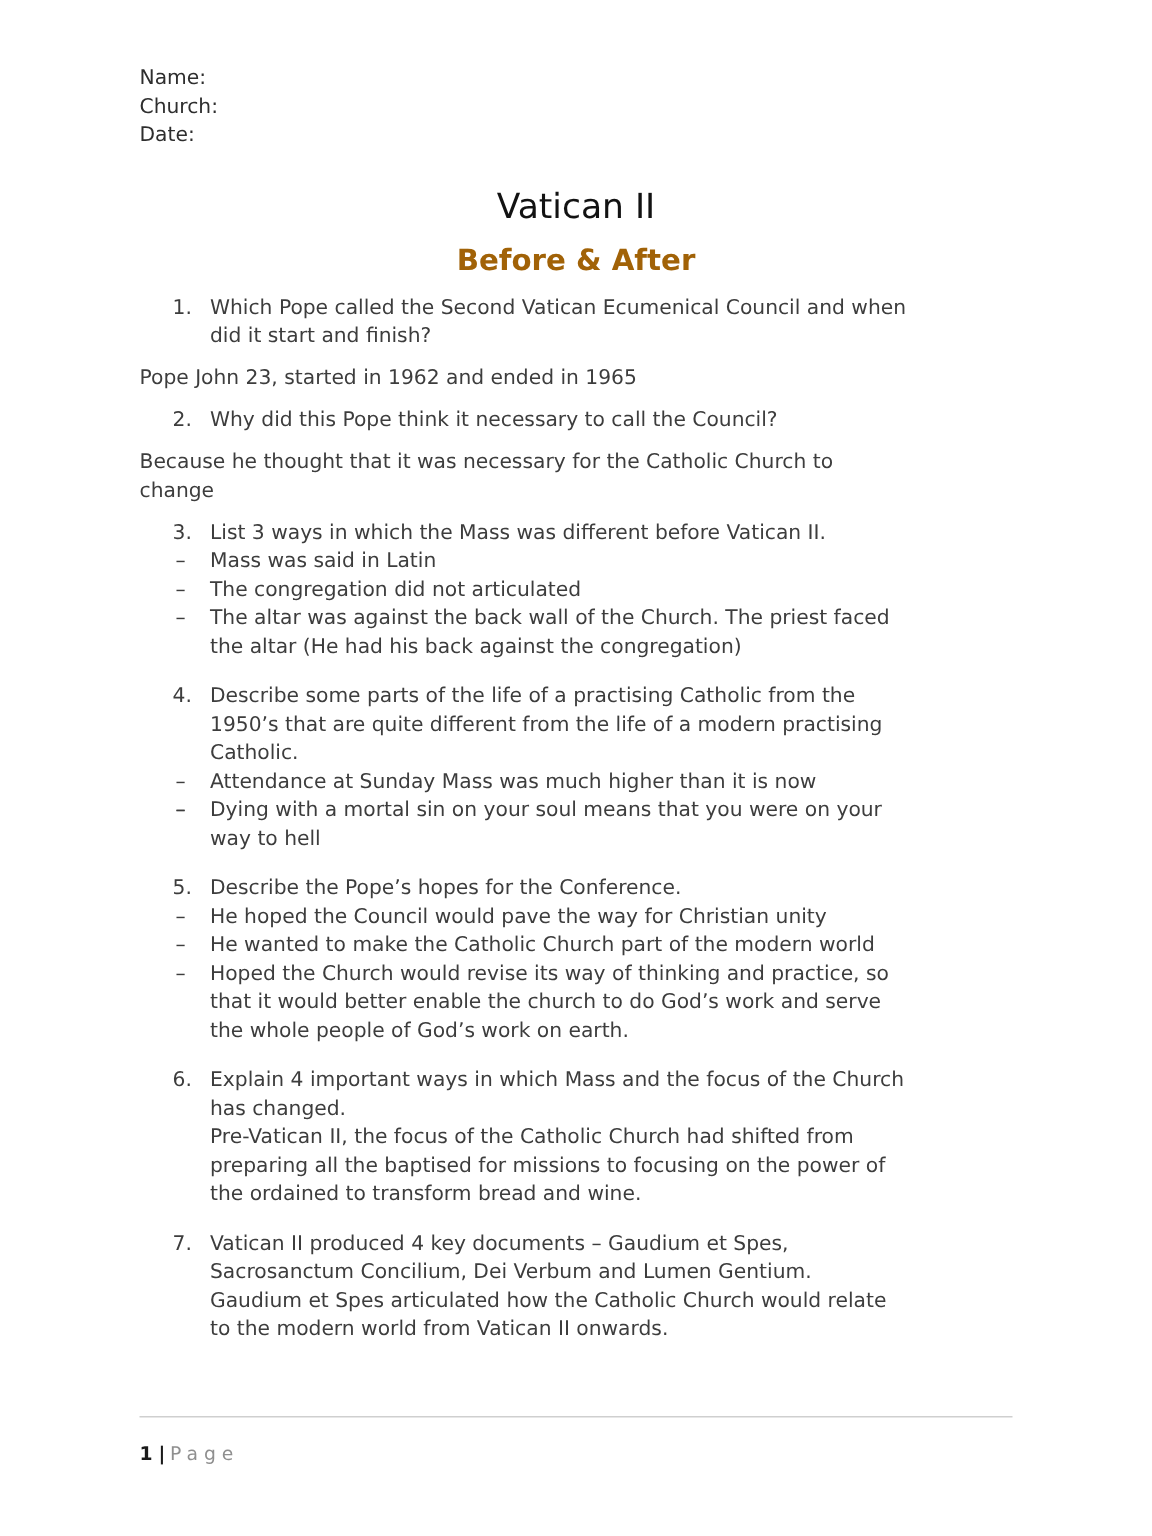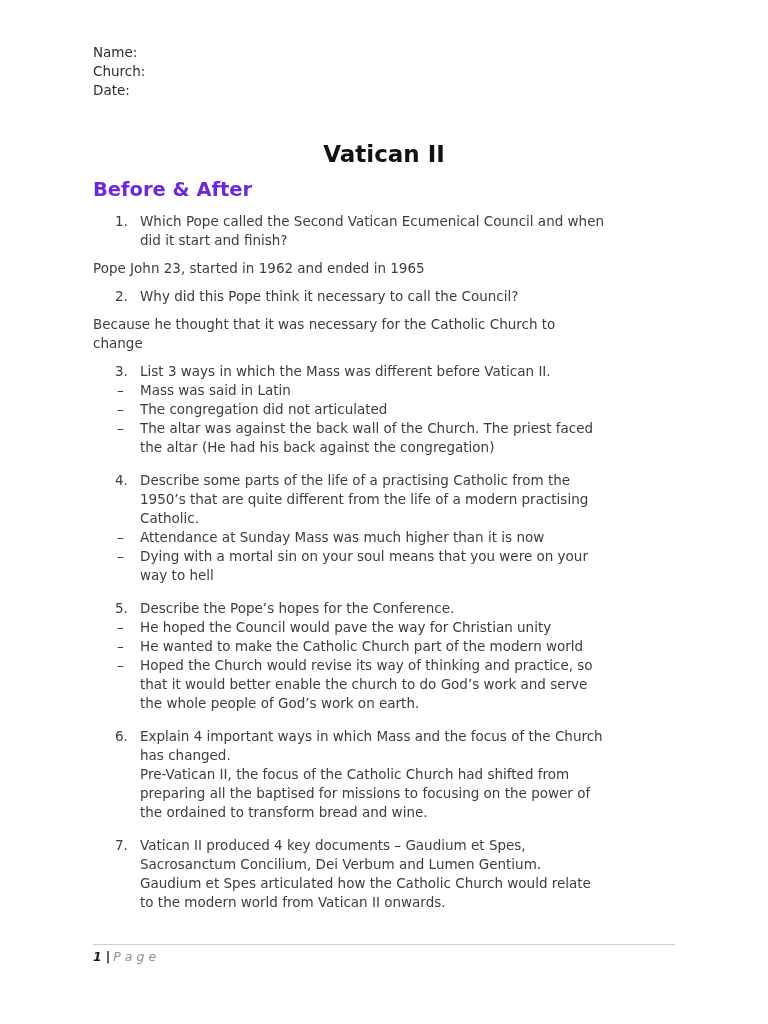--- a/index.html
+++ b/index.html
@@ -10,40 +10,40 @@
     font-family:"DejaVu Sans","Liberation Sans",sans-serif;
     color:#3d3d3d;
     overflow:hidden;
   }
   .content{position:absolute;left:93px;top:43px;width:582px;}
   .doc-header{
     display:flex;justify-content:space-between;
     font-size:13.5px;line-height:19px;color:#2e2e2e;flex-direction:column;
   }
   .title{
-    margin:40px 0 0;text-align:center;
-    font-size:23px;line-height:28px;font-weight:bold;color:#121212;
+    margin:24px 0 0;text-align:center;
+    font-size:23px;line-height:28px;font-weight:normal;color:#121212;
   }
   .subtitle{
-    margin:9px 0 0;
-    font-size:19.5px;line-height:25px;font-weight:bold;color:#6d28d9;
+    margin:9px 0 0;text-align:center;
+    font-size:19.5px;line-height:25px;font-weight:bold;color:#a16207;
   }
   .body{margin-top:10px;font-size:13.5px;line-height:19px;}
   .block{margin-bottom:9px;}
   .sp-lg{margin-bottom:14px;}
   .q-line{position:relative;padding-left:47px;}
   .q-num{position:absolute;left:22px;top:0;}
   .q-text,.b-text,.answer,.q-para{white-space:pre-line;}
   .bullet{position:relative;padding-left:47px;}
   .b-dash{position:absolute;left:24px;top:0;}
   .q-para{padding-left:47px;}
   .footer{
     position:absolute;left:93px;top:944px;width:582px;
-    border-top:1px solid #cfcfcf;padding-top:4px;
-    font-size:12.5px;line-height:15px;font-style:italic;
+    border-top:1px solid #cfcfcf;padding-top:16px;
+    font-size:12.5px;line-height:15px;
   }
   .page-num{font-weight:bold;color:#1a1a1a;}
   .page-sep{font-weight:bold;color:#1a1a1a;margin:0 3px 0 4px;}
   .page-word{color:#8f8f8f;letter-spacing:4px;}
 </style>
 </head>
 <body>
 
 <div class="page">
   <div class="content">

